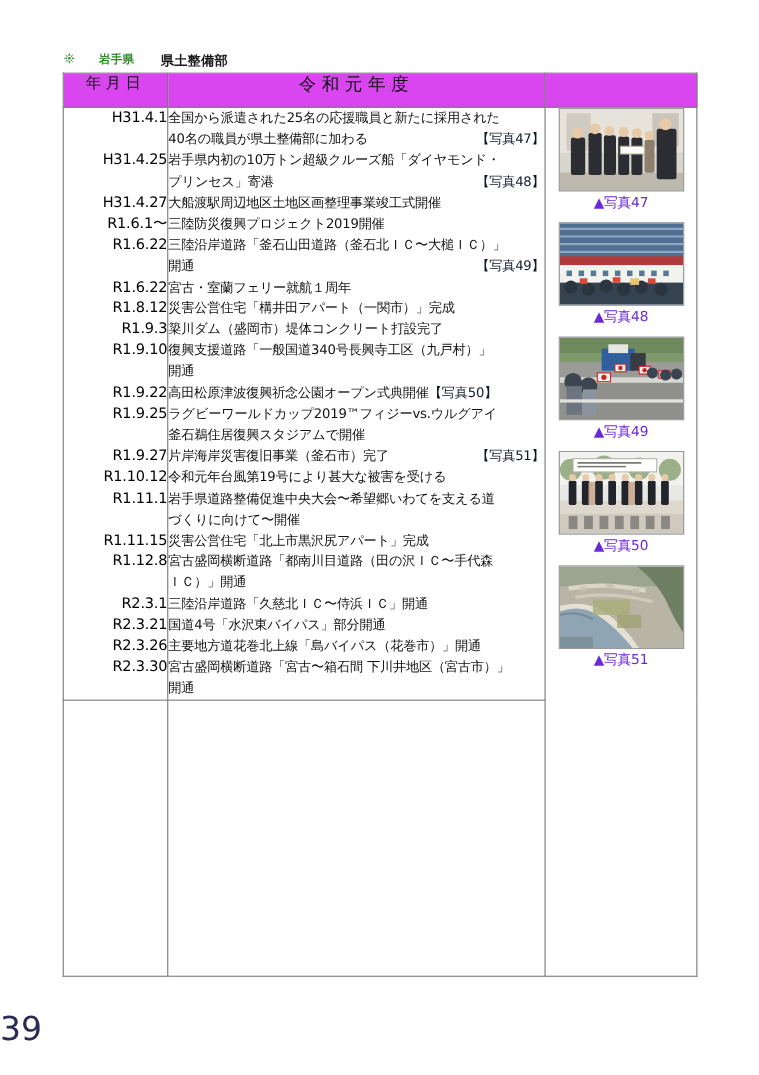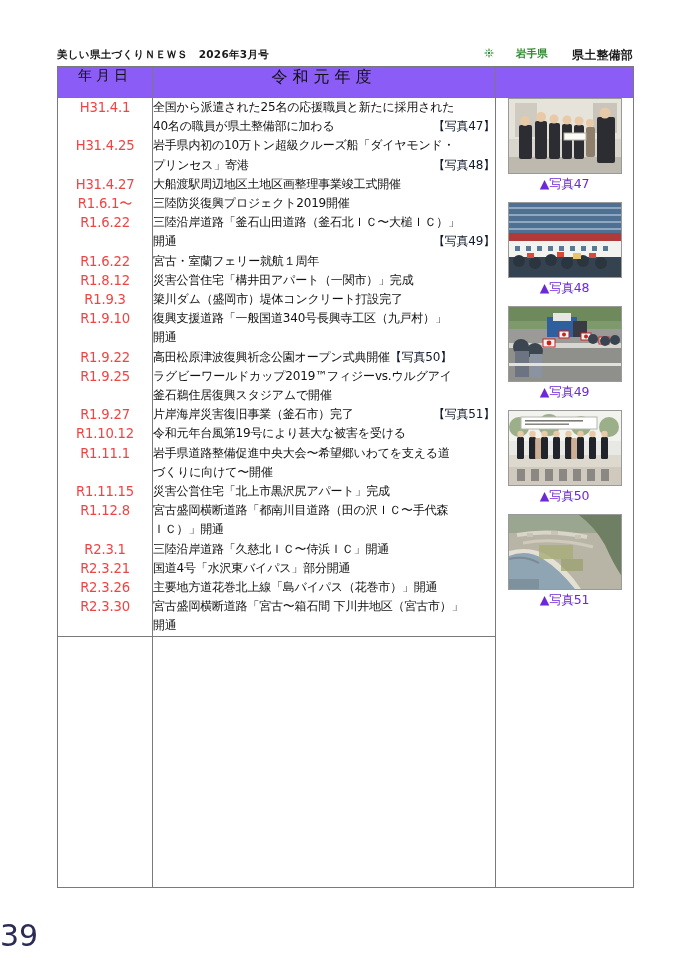--- a/index.html
+++ b/index.html
@@ -72,42 +72,42 @@
   .doc-table td, .doc-table th {
     border: 1px solid #7a7a7a;
     padding: 0;
     vertical-align: top;
   }
   .col-date   { width: 95px; }
   .col-event  { width: 343px; }
   .col-photo  { width: 138px; }
 
   thead th {
-    background: #8b5cf6;
+    background: #d946ef;
     height: 30px;
     font-weight: normal;
     text-align: center;
     vertical-align: middle;
   }
   .th-date {
     font-size: 14px;
     letter-spacing: 4px;
     color: #111;
   }
   .th-year {
     font-size: 16px;
     letter-spacing: 5px;
     color: #111;
   }
 
   
   .cell-date {
     font-size: 13.2px;
-    text-align: center;
-    color: #ef4444;
+    text-align: right;
+    color: #000000;
     padding: 1px 4px 0 4px;
     line-height: 19.2px;
     white-space: nowrap;
     letter-spacing: -0.2px;
   }
   .cell-event {
     font-size: 12px;
     color: #111;
     padding: 1px 5px 0 6px;
     line-height: 19.2px;
@@ -167,21 +167,20 @@
     width: 690px;
     font-size: 30px;
     color: #2b2b55;
     font-family: "DejaVu Sans", "Liberation Sans", sans-serif;
   }
 </style>
 </head>
 <body>
 
 <div class="page-header">
-  <div class="header-title">美しい県土づくりＮＥＷＳ　2026年3月号</div>
   <div class="header-brand">
     <span class="brand-mark">
       <svg viewBox="0 0 24 24" aria-hidden="true">
         <g fill="#2e8b2e">
           <path d="M12 1.5 L14 8 L12 7 L10 8 Z"></path>
           <path d="M12 22.5 L10 16 L12 17 L14 16 Z"></path>
           <path d="M1.5 12 L8 10 L7 12 L8 14 Z"></path>
           <path d="M22.5 12 L16 14 L17 12 L16 10 Z"></path>
           <path d="M4.5 4.5 L10 8.2 L8.2 8.6 L8.6 10.4 Z"></path>
           <path d="M19.5 19.5 L14 15.8 L15.8 15.4 L15.4 13.6 Z"></path>

